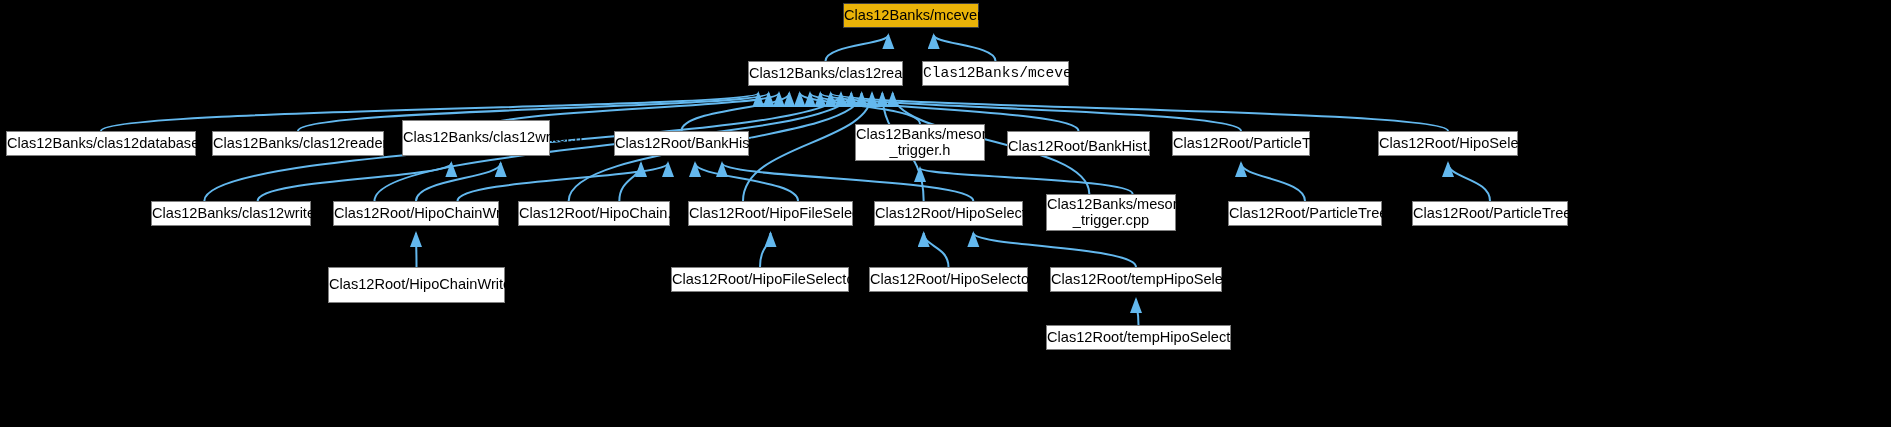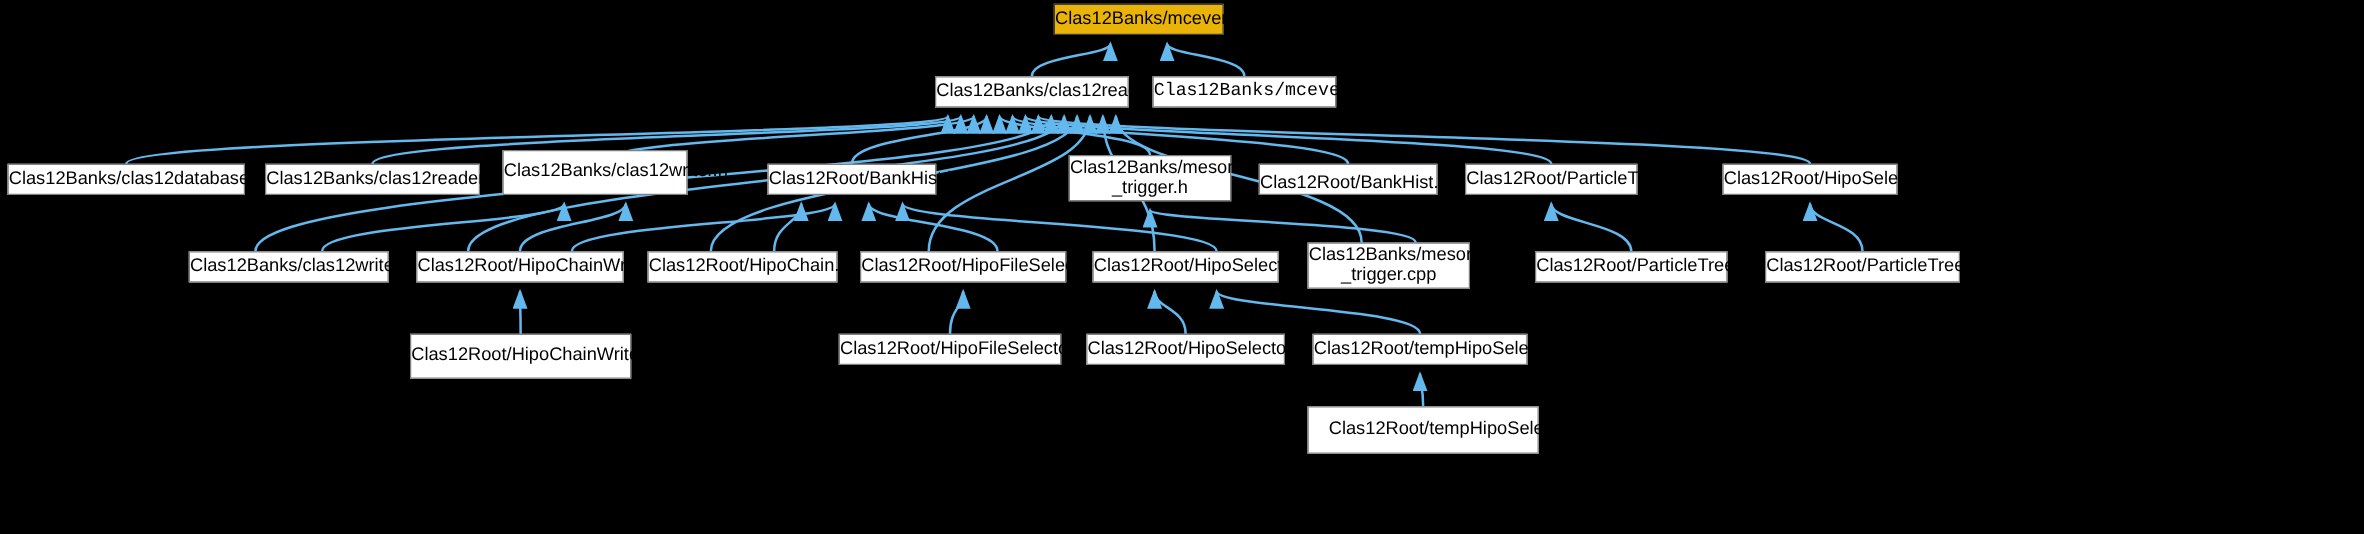--- a/index.html
+++ b/index.html
@@ -109,15 +109,15 @@
       <div class="node" style="left: 688px; top: 201px; width: 165px; height: 25px;"><span class="lbl">Clas12Root/HipoFileSelector.h</span></div>
       <div class="node" style="left: 874px; top: 201px; width: 149px; height: 25px;"><span class="lbl">Clas12Root/HipoSelector.h</span></div>
       <div class="node" style="left: 1046px; top: 194px; width: 130px; height: 37px;"><span class="lbl">Clas12Banks/mesonex
 _trigger.cpp</span></div>
       <div class="node" style="left: 1228px; top: 201px; width: 154px; height: 25px;"><span class="lbl">Clas12Root/ParticleTree.cpp</span></div>
       <div class="node" style="left: 1412px; top: 201px; width: 156px; height: 25px;"><span class="lbl">Clas12Root/ParticleTree.cpp</span></div>
       <div class="node" style="left: 328px; top: 267px; width: 177px; height: 36px;"><span class="lbl">Clas12Root/HipoChainWriter.cpp</span></div>
       <div class="node" style="left: 671px; top: 267px; width: 178px; height: 25px;"><span class="lbl">Clas12Root/HipoFileSelector.cpp</span></div>
       <div class="node" style="left: 869px; top: 267px; width: 159px; height: 25px;"><span class="lbl">Clas12Root/HipoSelector.cpp</span></div>
       <div class="node" style="left: 1050px; top: 267px; width: 172px; height: 25px;"><span class="lbl">Clas12Root/tempHipoSelector.h</span></div>
-      <div class="node" style="left: 1046px; top: 325px; width: 185px; height: 38px; padding-left: 16px;"><span class="lbl">Clas12Root/tempHipoSelector.cpp</span></div>
+      <div class="node" style="left: 1046px; top: 325px; width: 185px; height: 25px;"><span class="lbl">Clas12Root/tempHipoSelector.cpp</span></div>
     </div>
 </div>
 
 </body></html>

